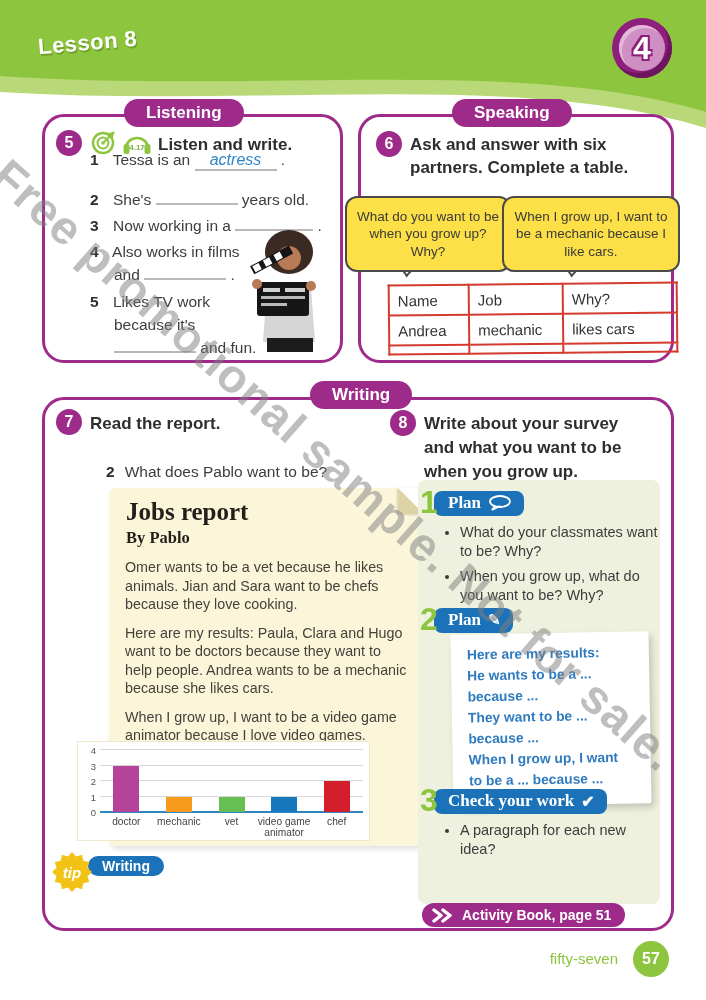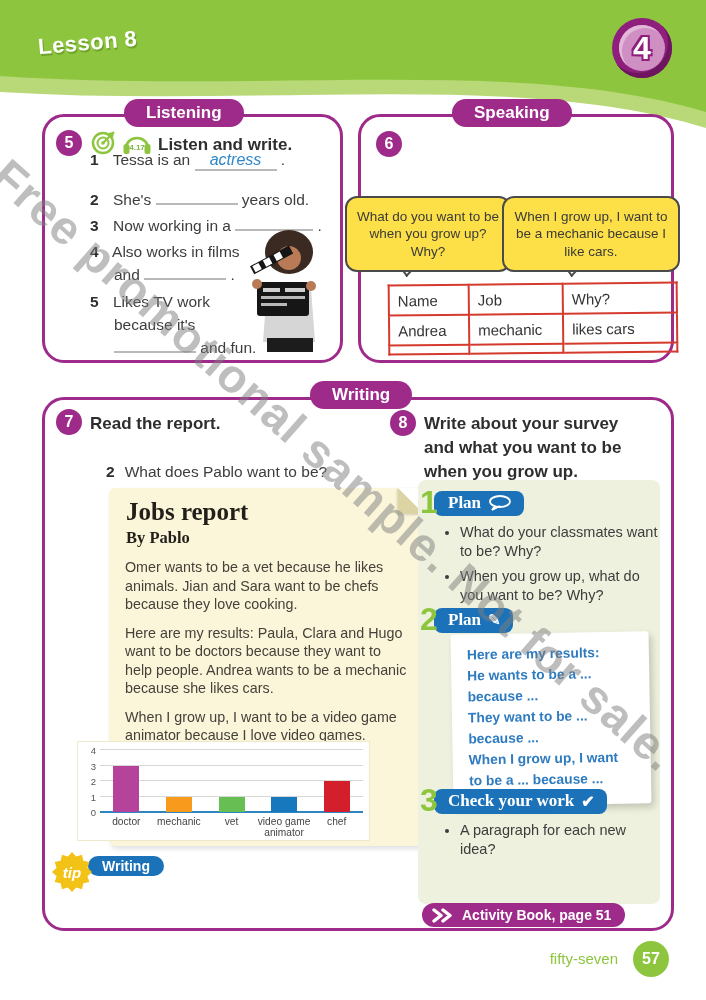--- a/index.html
+++ b/index.html
@@ -196,20 +196,24 @@
       <rect x="28" y="77" width="26" height="3" fill="#fff" opacity=".7"></rect>
       <circle cx="24" cy="58" r="5" fill="#b97a56"></circle>
       <circle cx="78" cy="60" r="5" fill="#b97a56"></circle>
     </svg>
   </div>
 
   <div class="secbox" style="left:358px;top:114px;width:310px;height:243px;"></div>
   <div class="pill" style="left:452px;top:99px;">Speaking</div>
 
   <div class="numcircle" style="left:376px;top:131px;">6</div>
+  <div class="extitle" style="left:410px;top:133px;">
+    <span>Ask and answer with six</span><br>
+    <span>partners. Complete a table.</span>
+  </div>
 
   <div class="bubble" style="left:345px;top:196px;width:148px;height:64px;">
     <span>What do you want to be when you grow up? Why?</span>
   </div>
   <div class="tail" style="left:400px;top:258px;"></div>
   <div class="bubble" style="left:502px;top:196px;width:160px;height:64px;">
     <span>When I grow up, I want to be a mechanic because I like cars.</span>
   </div>
   <div class="tail" style="left:565px;top:258px;"></div>
 

